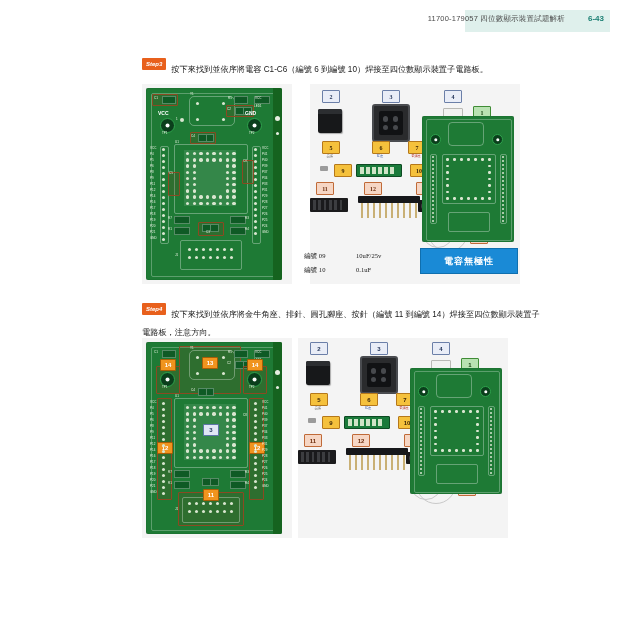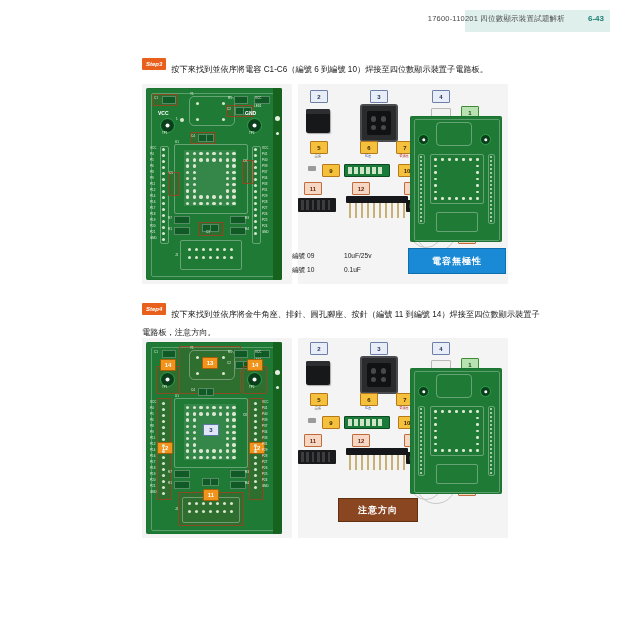--- a/index.html
+++ b/index.html
@@ -91,21 +91,21 @@
   .cbox.blue{background:#1a8ad6;color:#fff;border:1px solid #0f6fae;}
   .cbox.brown{background:#8a4521;color:#fff;border:1px solid #61300f;}
 </style>
 </head>
 <body>
 
 <div class="page">
 
   <div class="hdr">
     <div class="hdr-band"></div>
-    <div class="hdr-txt">17600-110201 四位數顯示裝置試題解析</div>
+    <div class="hdr-txt">11700-179057 四位數顯示裝置試題解析</div>
     <div class="hdr-page">6-43</div>
   </div>
 
   <div class="step" style="top:58px;">
     <span class="step-badge">Step3</span><span class="step-txt">按下來找到並依序將電容 C1-C6（編號 6 到編號 10）焊接至四位數顯示裝置子電路板。</span>
   </div>
 
   <div class="panel" style="left:142px;top:84px;width:150px;height:200px;">
     <div class="pcb" style="left:4px;top:4px;width:136px;height:192px;">
       <div class="pcb-inner"></div>
@@ -305,21 +305,21 @@
         <div class="pad" style="left: 42px; top: 168px; width: 3.4px; height: 3.4px;"></div>
         <div class="pad" style="left: 49px; top: 168px; width: 3.4px; height: 3.4px;"></div>
         <div class="pad" style="left: 56px; top: 168px; width: 3.4px; height: 3.4px;"></div>
         <div class="pad" style="left: 63px; top: 168px; width: 3.4px; height: 3.4px;"></div>
         <div class="pad" style="left: 70px; top: 168px; width: 3.4px; height: 3.4px;"></div>
         <div class="pad" style="left: 77px; top: 168px; width: 3.4px; height: 3.4px;"></div>
         <div class="pad" style="left: 84px; top: 168px; width: 3.4px; height: 3.4px;"></div>
       </div>
   </div>
 
-  <div class="panel" style="left:298px;top:84px;width:210px;height:200px;">
+  <div class="panel" style="left:310px;top:84px;width:210px;height:200px;font-family:Liberation Serif, serif;">
 
     <div class="bdg blue" style="left:12px;top:6px;width:16px;height:11px;">2</div>
     <div class="bdg blue" style="left:72px;top:6px;width:16px;height:11px;">3</div>
     <div class="bdg blue" style="left:134px;top:6px;width:16px;height:11px;">4</div>
     <div class="bdg green" style="left:163px;top:22px;width:16px;height:11px;">1</div>
 
     <div class="cap-black" style="left:8px;top:25px;width:24px;height:24px;"></div>
 
     <div class="socket" style="left:62px;top:20px;width:34px;height:34px;">
       <div class="socket-in"></div>
@@ -808,16 +808,15 @@
         <div class="pad" style="left: 66px; top: 74.5px; width: 2.6px; height: 2.6px;"></div>
         <div class="pad" style="left: 24px; top: 81px; width: 2.6px; height: 2.6px;"></div>
         <div class="pad" style="left: 31px; top: 81px; width: 2.6px; height: 2.6px;"></div>
         <div class="pad" style="left: 38px; top: 81px; width: 2.6px; height: 2.6px;"></div>
         <div class="pad" style="left: 45px; top: 81px; width: 2.6px; height: 2.6px;"></div>
         <div class="pad" style="left: 52px; top: 81px; width: 2.6px; height: 2.6px;"></div>
         <div class="pad" style="left: 59px; top: 81px; width: 2.6px; height: 2.6px;"></div>
         <div class="pad" style="left: 66px; top: 81px; width: 2.6px; height: 2.6px;"></div>
       </div>
 
-    <div class="cbox brown" style="left:40px;top:160px;width:78px;height:22px;">注意方向</div>
   </div>
 
 </div>
 
 </body></html>

